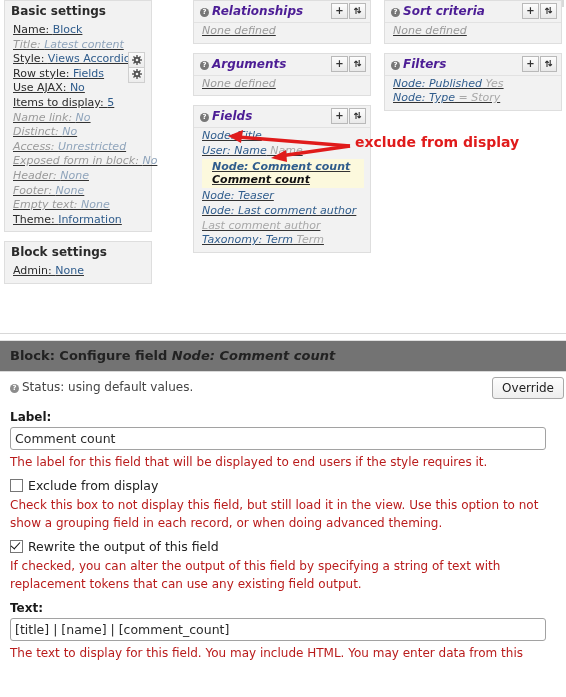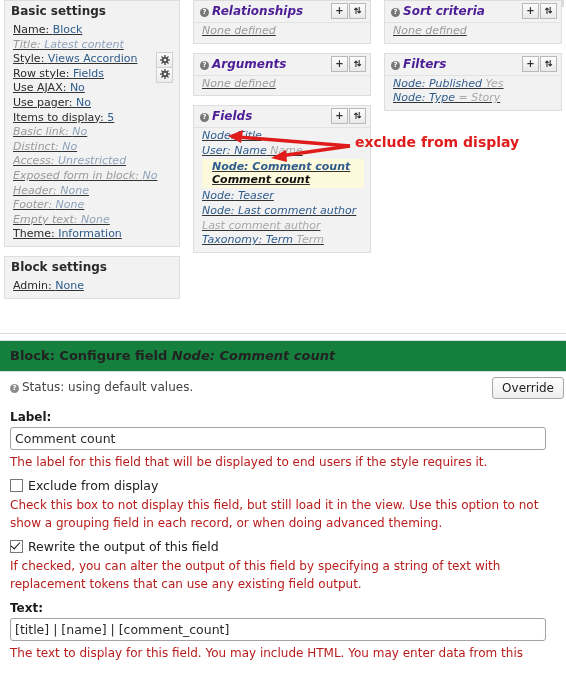--- a/index.html
+++ b/index.html
@@ -18,21 +18,21 @@
   
   .views-top {
     position: relative;
     height: 330px;
     padding: 0;
   }
   .col {
     position: absolute;
     top: 0;
   }
-  .col-left   { left: 4px;   width: 176px; }
+  .col-left   { left: 4px;   width: 148px; }
   .col-mid    { left: 193px; width: 178px; }
   .col-right  { left: 384px; width: 178px; }
 
   .panel {
     background: #f2f2f2;
     border: 1px solid #dedede;
     margin-bottom: 9px;
   }
   .panel-head {
     position: relative;
@@ -139,21 +139,21 @@
     background: #d8d8d8;
   }
 
   
   .form {
     position: absolute;
     left: 0; top: 340px;
     width: 566px;
   }
   .form-head {
-    background: #15803d;
+    background: #737373;
     border-top: 1px solid #e0e0e0;
     border-bottom: 1px solid #d9d9d9;
     padding: 7px 16px 8px 10px;
     font-size: 13px;
     font-weight: bold;
     color: #222;
   }
   .form-head i { font-style: italic; }
   .form-body { padding: 8px 2px 0 10px; position: relative; }
 
@@ -264,23 +264,22 @@
                   <circle cx="5" cy="5" r="3.2"></circle>
                   <rect x="4.3" y="0" width="1.4" height="10"></rect>
                   <rect x="0" y="4.3" width="10" height="1.4"></rect>
                   <rect x="4.3" y="0" width="1.4" height="10" transform="rotate(45 5 5)"></rect>
                   <rect x="0" y="4.3" width="10" height="1.4" transform="rotate(45 5 5)"></rect>
                 </g>
                 <circle cx="5" cy="5" r="1.3" fill="#f2f2f2"></circle>
               </svg>
             </span></div>
           <div class="row"><span class="lbl">Use AJAX: </span><span class="val">No</span></div>
-          <div class="row"><span class="lbl">Use pager: </span><span class="val">No</span></div>
           <div class="row"><span class="lbl">Items to display: </span><span class="val">5</span></div>
-          <div class="row"><span class="lbl dim">Basic link: </span><span class="val dim">No</span></div>
+          <div class="row"><span class="lbl dim">Name link: </span><span class="val dim">No</span></div>
           <div class="row"><span class="lbl dim">Distinct: </span><span class="val dim">No</span></div>
           <div class="row"><span class="lbl dim">Access: </span><span class="val dim">Unrestricted</span></div>
           <div class="row"><span class="lbl dim">Exposed form in block: </span><span class="val dim">No</span></div>
           <div class="row"><span class="lbl dim">Header: </span><span class="val dim">None</span></div>
           <div class="row"><span class="lbl dim">Footer: </span><span class="val dim">None</span></div>
           <div class="row"><span class="lbl dim">Empty text: </span><span class="val dim">None</span></div>
           <div class="row"><span class="lbl">Theme: </span><span class="val">Information</span></div>
         </div>
     </div>
 

